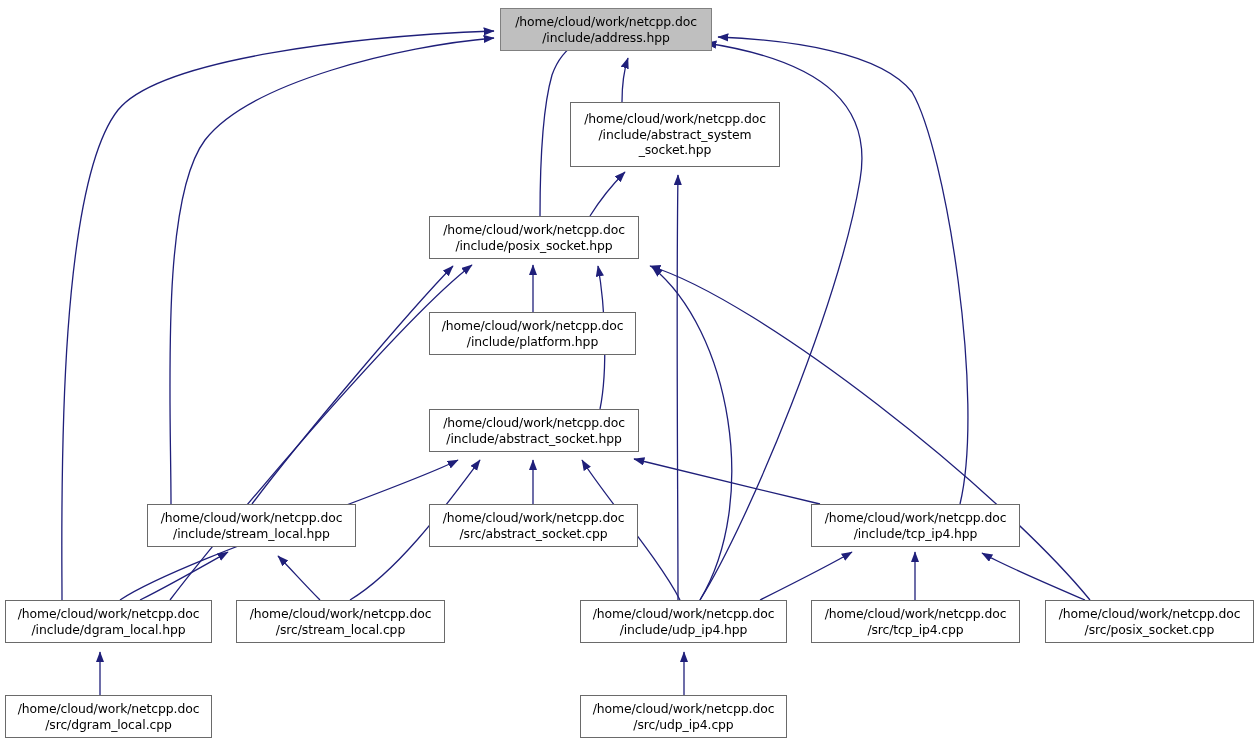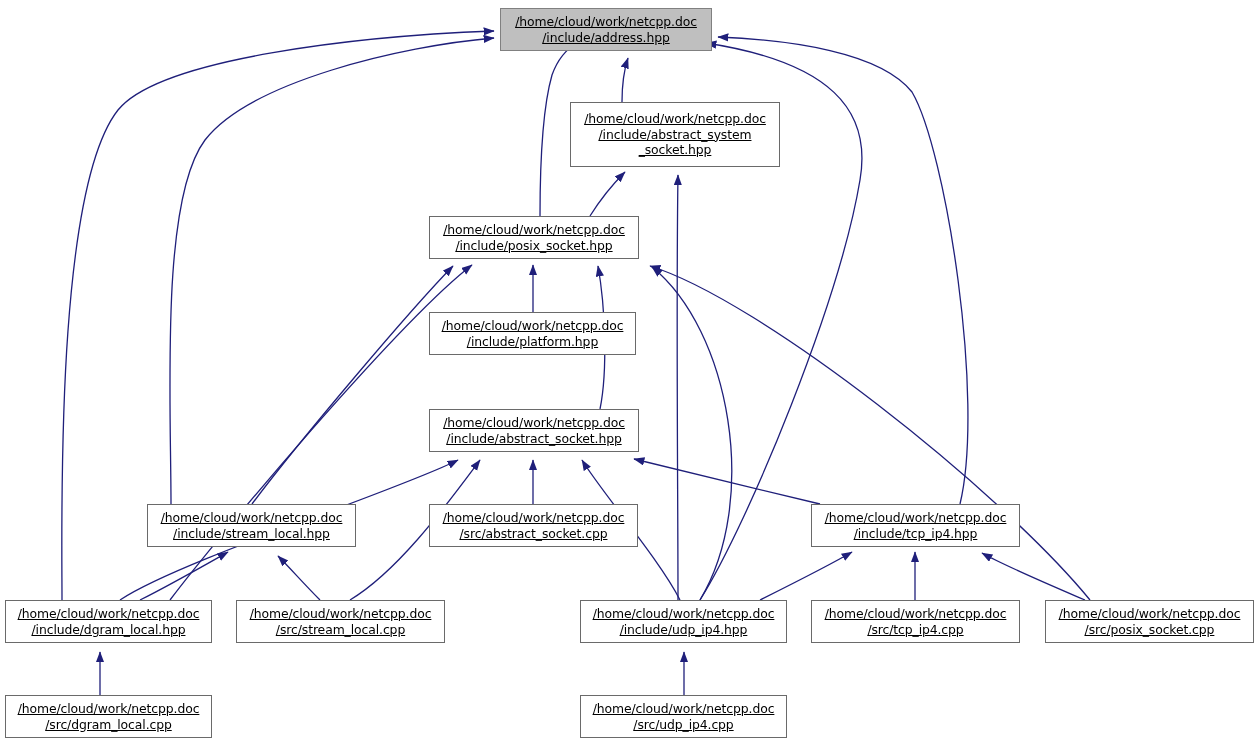--- a/index.html
+++ b/index.html
@@ -4,21 +4,21 @@
 <style>
   html,body{margin:0;padding:0;background:#ffffff;}
   body{font-family:"DejaVu Sans","Liberation Sans",sans-serif;}
   #graph-root{position:relative;width:1259px;height:747px;background:#ffffff;overflow:hidden;}
   #graph-svg{position:absolute;left:0;top:0;width:1259px;height:747px;}
   .node-box{position:absolute;box-sizing:border-box;background:#ffffff;border:1px solid #6a6a6a;
             display:flex;align-items:center;justify-content:center;text-align:center;
             font-size:12.4px;line-height:15.5px;color:#000000;letter-spacing:-0.1px;
             font-family:"DejaVu Sans","Liberation Sans",sans-serif;white-space:pre;}
   .node-box.root{background:#bfbfbf;border-color:#808080;}
-  .node-label{display:block;text-decoration:underline;}
+  .node-label{display:block;}
 </style>
 </head>
 <body>
 
 <div id="graph-root">
   <svg id="graph-svg" viewBox="0 0 1259 747">
     <defs>
       <marker id="arrowhead" markerWidth="9" markerHeight="9" refX="8" refY="3.2" orient="auto" markerUnits="strokeWidth">
         <path d="M0,0 L8.5,3.2 L0,6.4 z" fill="#1f1f7a"></path>
       </marker>

